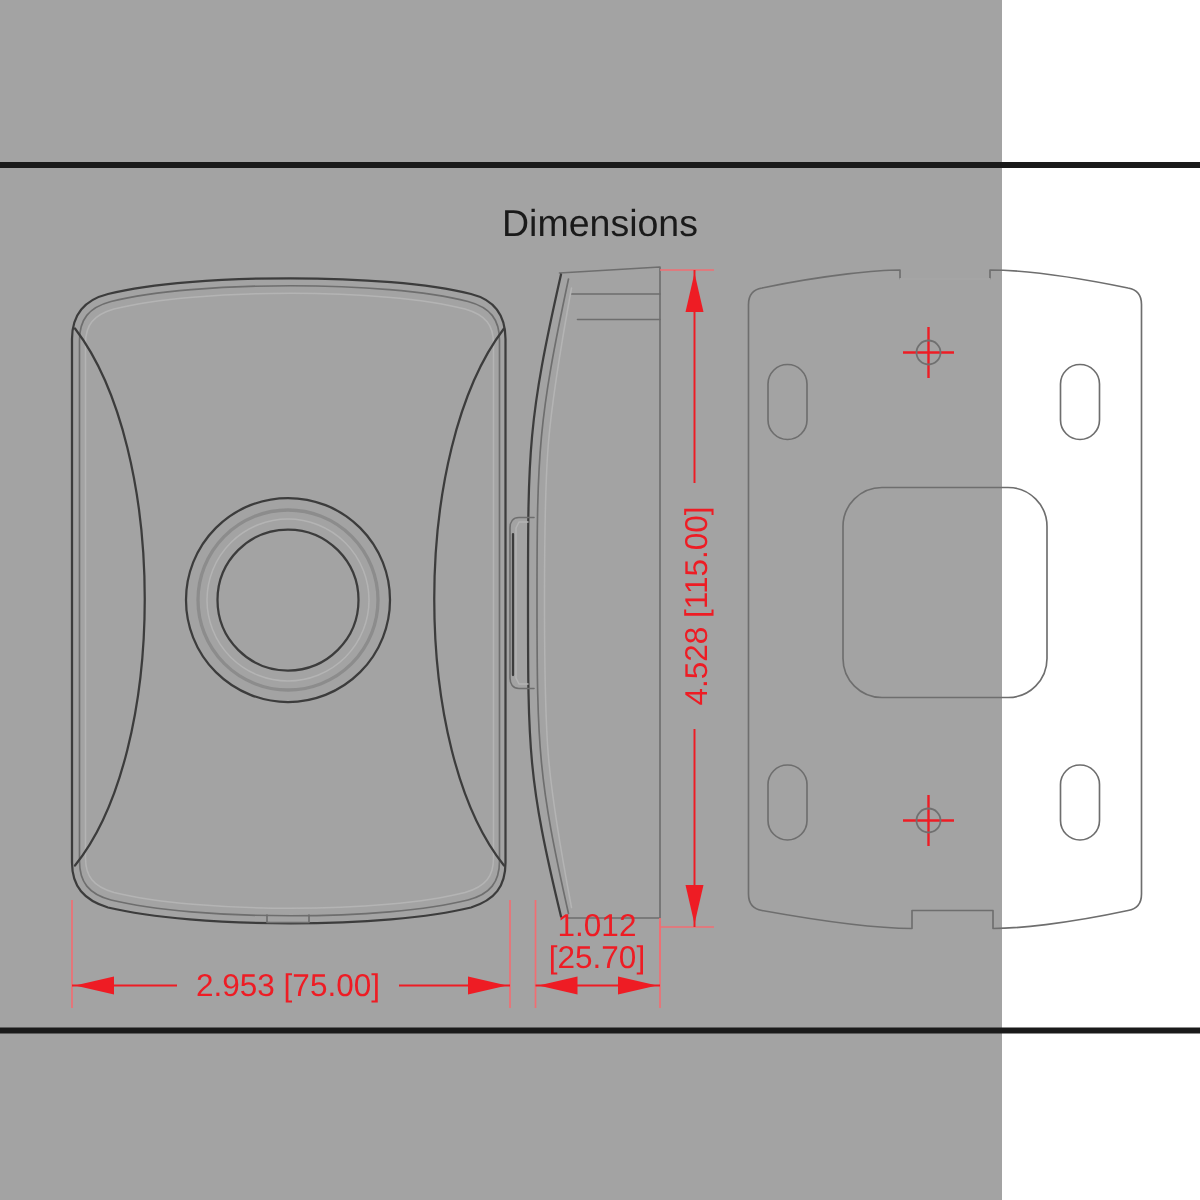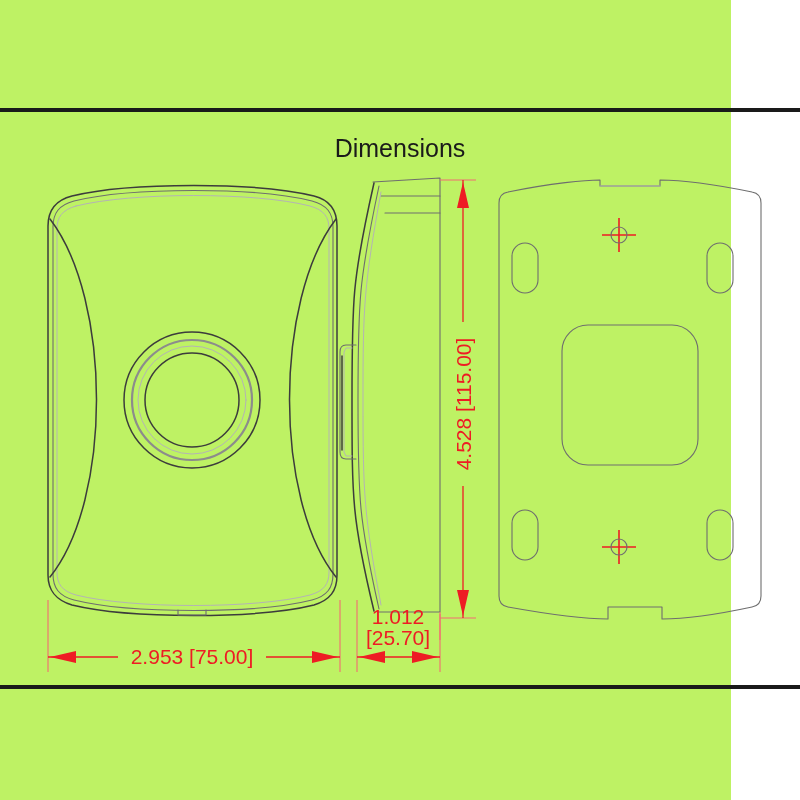--- a/index.html
+++ b/index.html
@@ -9,23 +9,23 @@
     background: #ffffff;
   }
   body {
     width: 800px;
     height: 800px;
     overflow: hidden;
     font-family: "Liberation Sans", sans-serif;
   }
   #drawing-root {
     position: relative;
-    width: 731px;
+    width: 668px;
     height: 800px;
-    background: #bef264;
+    background: #a3a3a3;
   }
   #drawing-svg {
     position: absolute;
     left: 0;
     top: 0;
     width: 800px;
     height: 800px;
     display: block;
   }
   .title-text {

